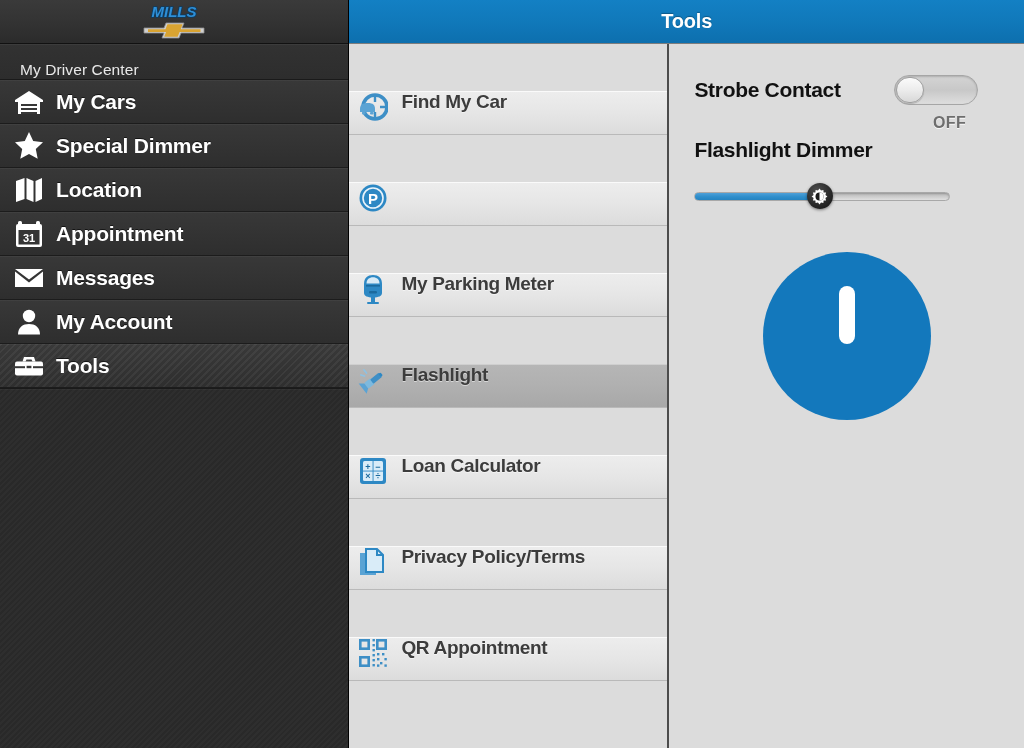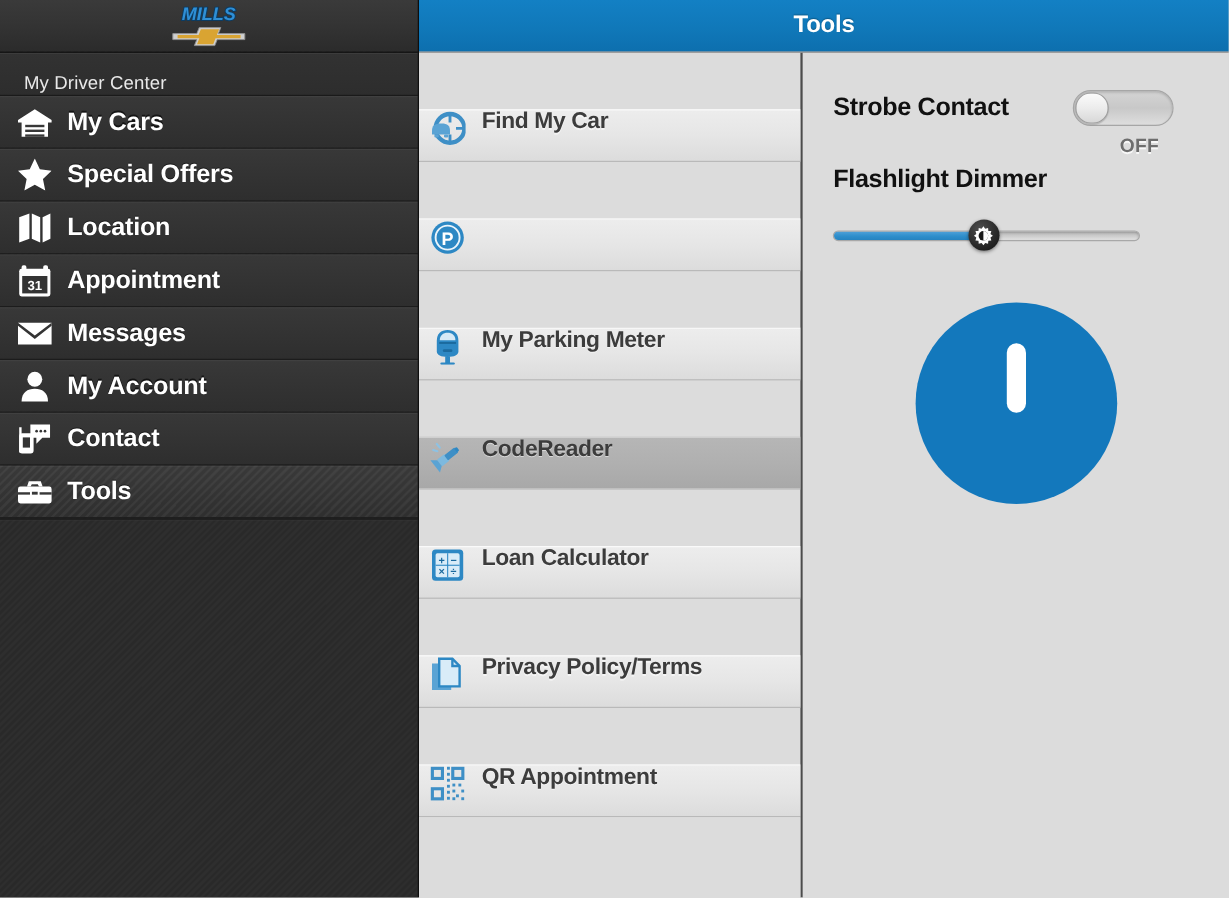--- a/index.html
+++ b/index.html
@@ -205,21 +205,21 @@
       </span>
       <span class="nav-label">My Cars</span>
     </div>
 
     <div class="nav-item">
       <span class="nav-ico">
         <svg width="28" height="27" viewBox="0 0 28 27" fill="#fff">
           <path d="M14 0 L18.2 9.1 L28 10.3 L20.8 17.1 L22.7 26.8 L14 22 L5.3 26.8 L7.2 17.1 L0 10.3 L9.8 9.1 Z"></path>
         </svg>
       </span>
-      <span class="nav-label">Special Offers</span>
+      <span class="nav-label">Special Dimmer</span>
     </div>
 
     <div class="nav-item">
       <span class="nav-ico">
         <svg width="28" height="26" viewBox="0 0 28 26" fill="#fff">
           <path d="M1 4 L9.5 1 L9.5 22 L1 25 Z"></path>
           <path d="M11.5 1 L18.5 4 L18.5 25 L11.5 22 Z"></path>
           <path d="M20.5 4 L27 1 L27 22 L20.5 25 Z"></path>
         </svg>
       </span>
@@ -254,34 +254,20 @@
     <div class="nav-item">
       <span class="nav-ico">
         <svg width="24" height="26" viewBox="0 0 24 26" fill="#fff">
           <circle cx="12" cy="7" r="6.2"></circle>
           <path d="M1 25.5 C1 18 6 15 12 15 C18 15 23 18 23 25.5 Z"></path>
         </svg>
       </span>
       <span class="nav-label">My Account</span>
     </div>
 
-    <div class="nav-item">
-      <span class="nav-ico">
-        <svg width="28" height="26" viewBox="0 0 28 26" fill="none" stroke="#fff" stroke-width="2">
-          <path d="M2 3 L2 23 L11 23"></path>
-          <rect x="2" y="9" width="10" height="15" rx="1.5" fill="#fff" stroke="#fff"></rect>
-          <rect x="4" y="11.5" width="6" height="8.5" fill="#343434" stroke="none"></rect>
-          <path d="M11 1.5 L26 1.5 L26 11 L20 11 L16 15 L16 11 L11 11 Z" fill="#fff" stroke="#fff" stroke-width="1.4"></path>
-          <circle cx="15.5" cy="6.3" r="1.1" fill="#343434" stroke="none"></circle>
-          <circle cx="19" cy="6.3" r="1.1" fill="#343434" stroke="none"></circle>
-          <circle cx="22.5" cy="6.3" r="1.1" fill="#343434" stroke="none"></circle>
-        </svg>
-      </span>
-      <span class="nav-label">Contact</span>
-    </div>
 
     <div class="nav-item selected">
       <span class="nav-ico">
         <svg width="30" height="22" viewBox="0 0 30 22" fill="#fff">
           <path d="M10 2 L20 2 L21.5 6.5 L18.5 6.5 L17.5 4.5 L12.5 4.5 L11.5 6.5 L8.5 6.5 Z"></path>
           <rect x="1" y="6.5" width="28" height="14" rx="2"></rect>
           <rect x="1" y="11.2" width="28" height="2" fill="#383838"></rect>
           <rect x="11" y="9.2" width="8" height="5.6" rx="1" fill="#fff"></rect>
           <rect x="12.6" y="10.8" width="4.8" height="2.4" fill="#383838"></rect>
         </svg>
@@ -345,21 +331,21 @@
             <svg width="30" height="30" viewBox="0 0 30 30">
               <g transform="rotate(-38 15 15)">
                 <rect x="6" y="12" width="8" height="7" rx="1" fill="#7db9de"></rect>
                 <rect x="13" y="12.8" width="11" height="5.4" rx="1" fill="#3e8fc6"></rect>
                 <rect x="23" y="13.6" width="2.6" height="3.8" rx="1" fill="#2d88c4"></rect>
                 <path d="M6 12.5 L1.5 9 L1.5 22 L6 18.6 Z" fill="#5aa3d4"></path>
               </g>
               <path d="M6 5 L8.5 8 M3 10 L6.5 11" stroke="#8dc2e4" stroke-width="1.8" stroke-linecap="round"></path>
             </svg>
           </span>
-          <span class="list-label">CodeReader</span>
+          <span class="list-label">Flashlight</span>
         </div>
 
         <div class="list-item">
           <span class="list-ico">
             <svg width="30" height="30" viewBox="0 0 30 30">
               <rect x="2" y="2" width="26" height="26" rx="3" fill="#2d88c4"></rect>
               <rect x="5" y="5" width="20" height="20" rx="1.5" fill="#d9ecf8"></rect>
               <text x="10" y="14" text-anchor="middle" font-size="9" font-weight="bold" font-family="Liberation Sans, sans-serif" fill="#1b6a9e">+</text>
               <text x="20" y="14" text-anchor="middle" font-size="9" font-weight="bold" font-family="Liberation Sans, sans-serif" fill="#1b6a9e">−</text>
               <text x="10" y="23" text-anchor="middle" font-size="9" font-weight="bold" font-family="Liberation Sans, sans-serif" fill="#1b6a9e">×</text>

